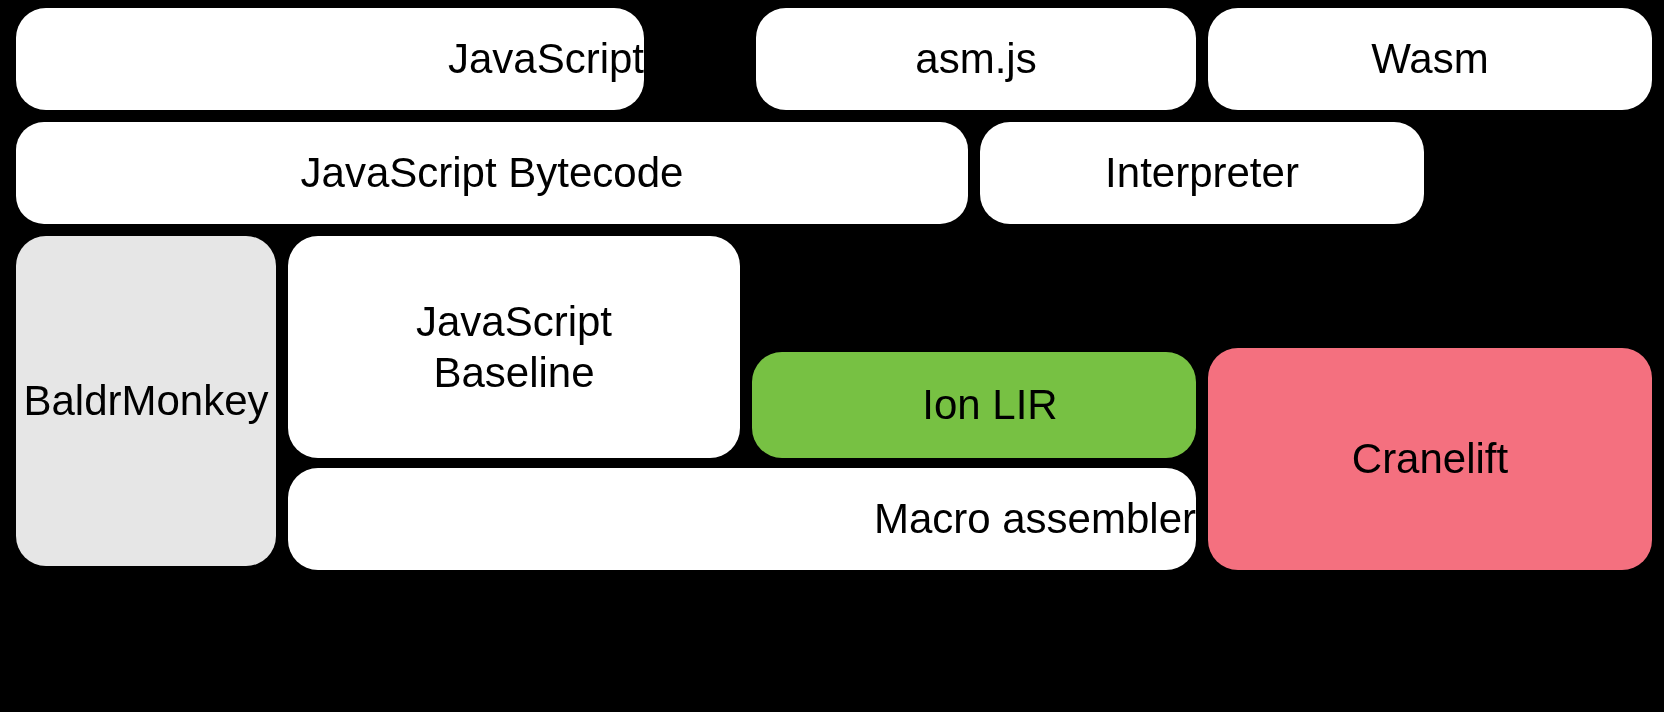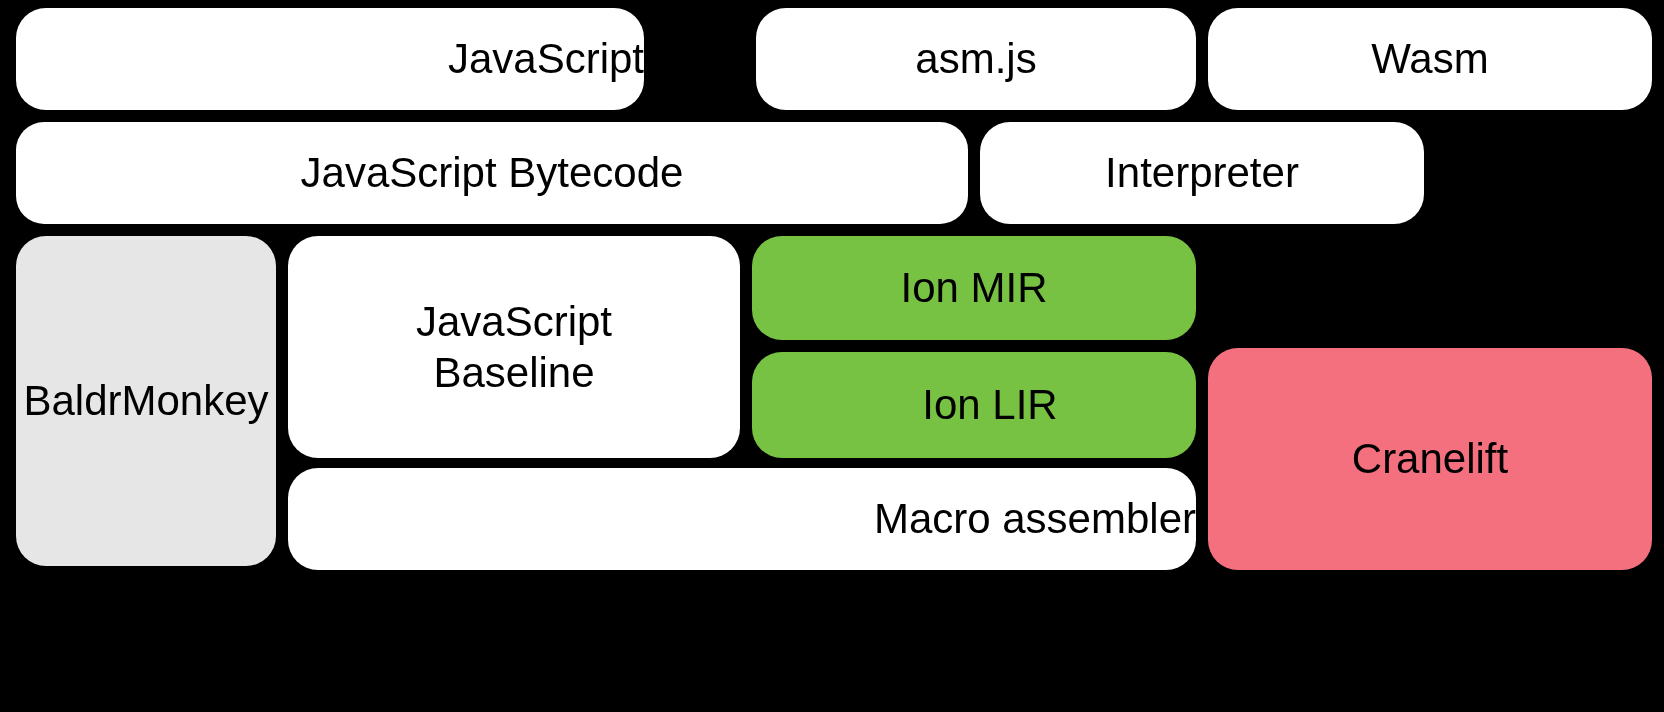--- a/index.html
+++ b/index.html
@@ -76,23 +76,20 @@
   </div>
 
   <div class="node n-interpreter" style="background-color: rgb(230, 230, 230);">
     <span class="lbl">BaldrMonkey</span>
   </div>
 
   <div class="node n-baseline" style="background-color: rgb(255, 255, 255);">
     <span class="lbl">JavaScript Baseline</span>
   </div>
 
-  <div class="node n-ion-mir" style="background-color: rgb(119, 193, 67);">
-    <span class="lbl">Ion MIR</span>
-  </div>
 
   <div class="node n-ion-lir" style="background-color: rgb(119, 193, 67);">
     <span class="lbl">Ion LIR</span>
   </div>
 
   <div class="node n-cranelift" style="background-color: rgb(244, 112, 127);">
     <span class="lbl">Cranelift</span>
   </div>
 
   <div class="node n-macro-assembler" style="background-color: rgb(255, 255, 255);">

